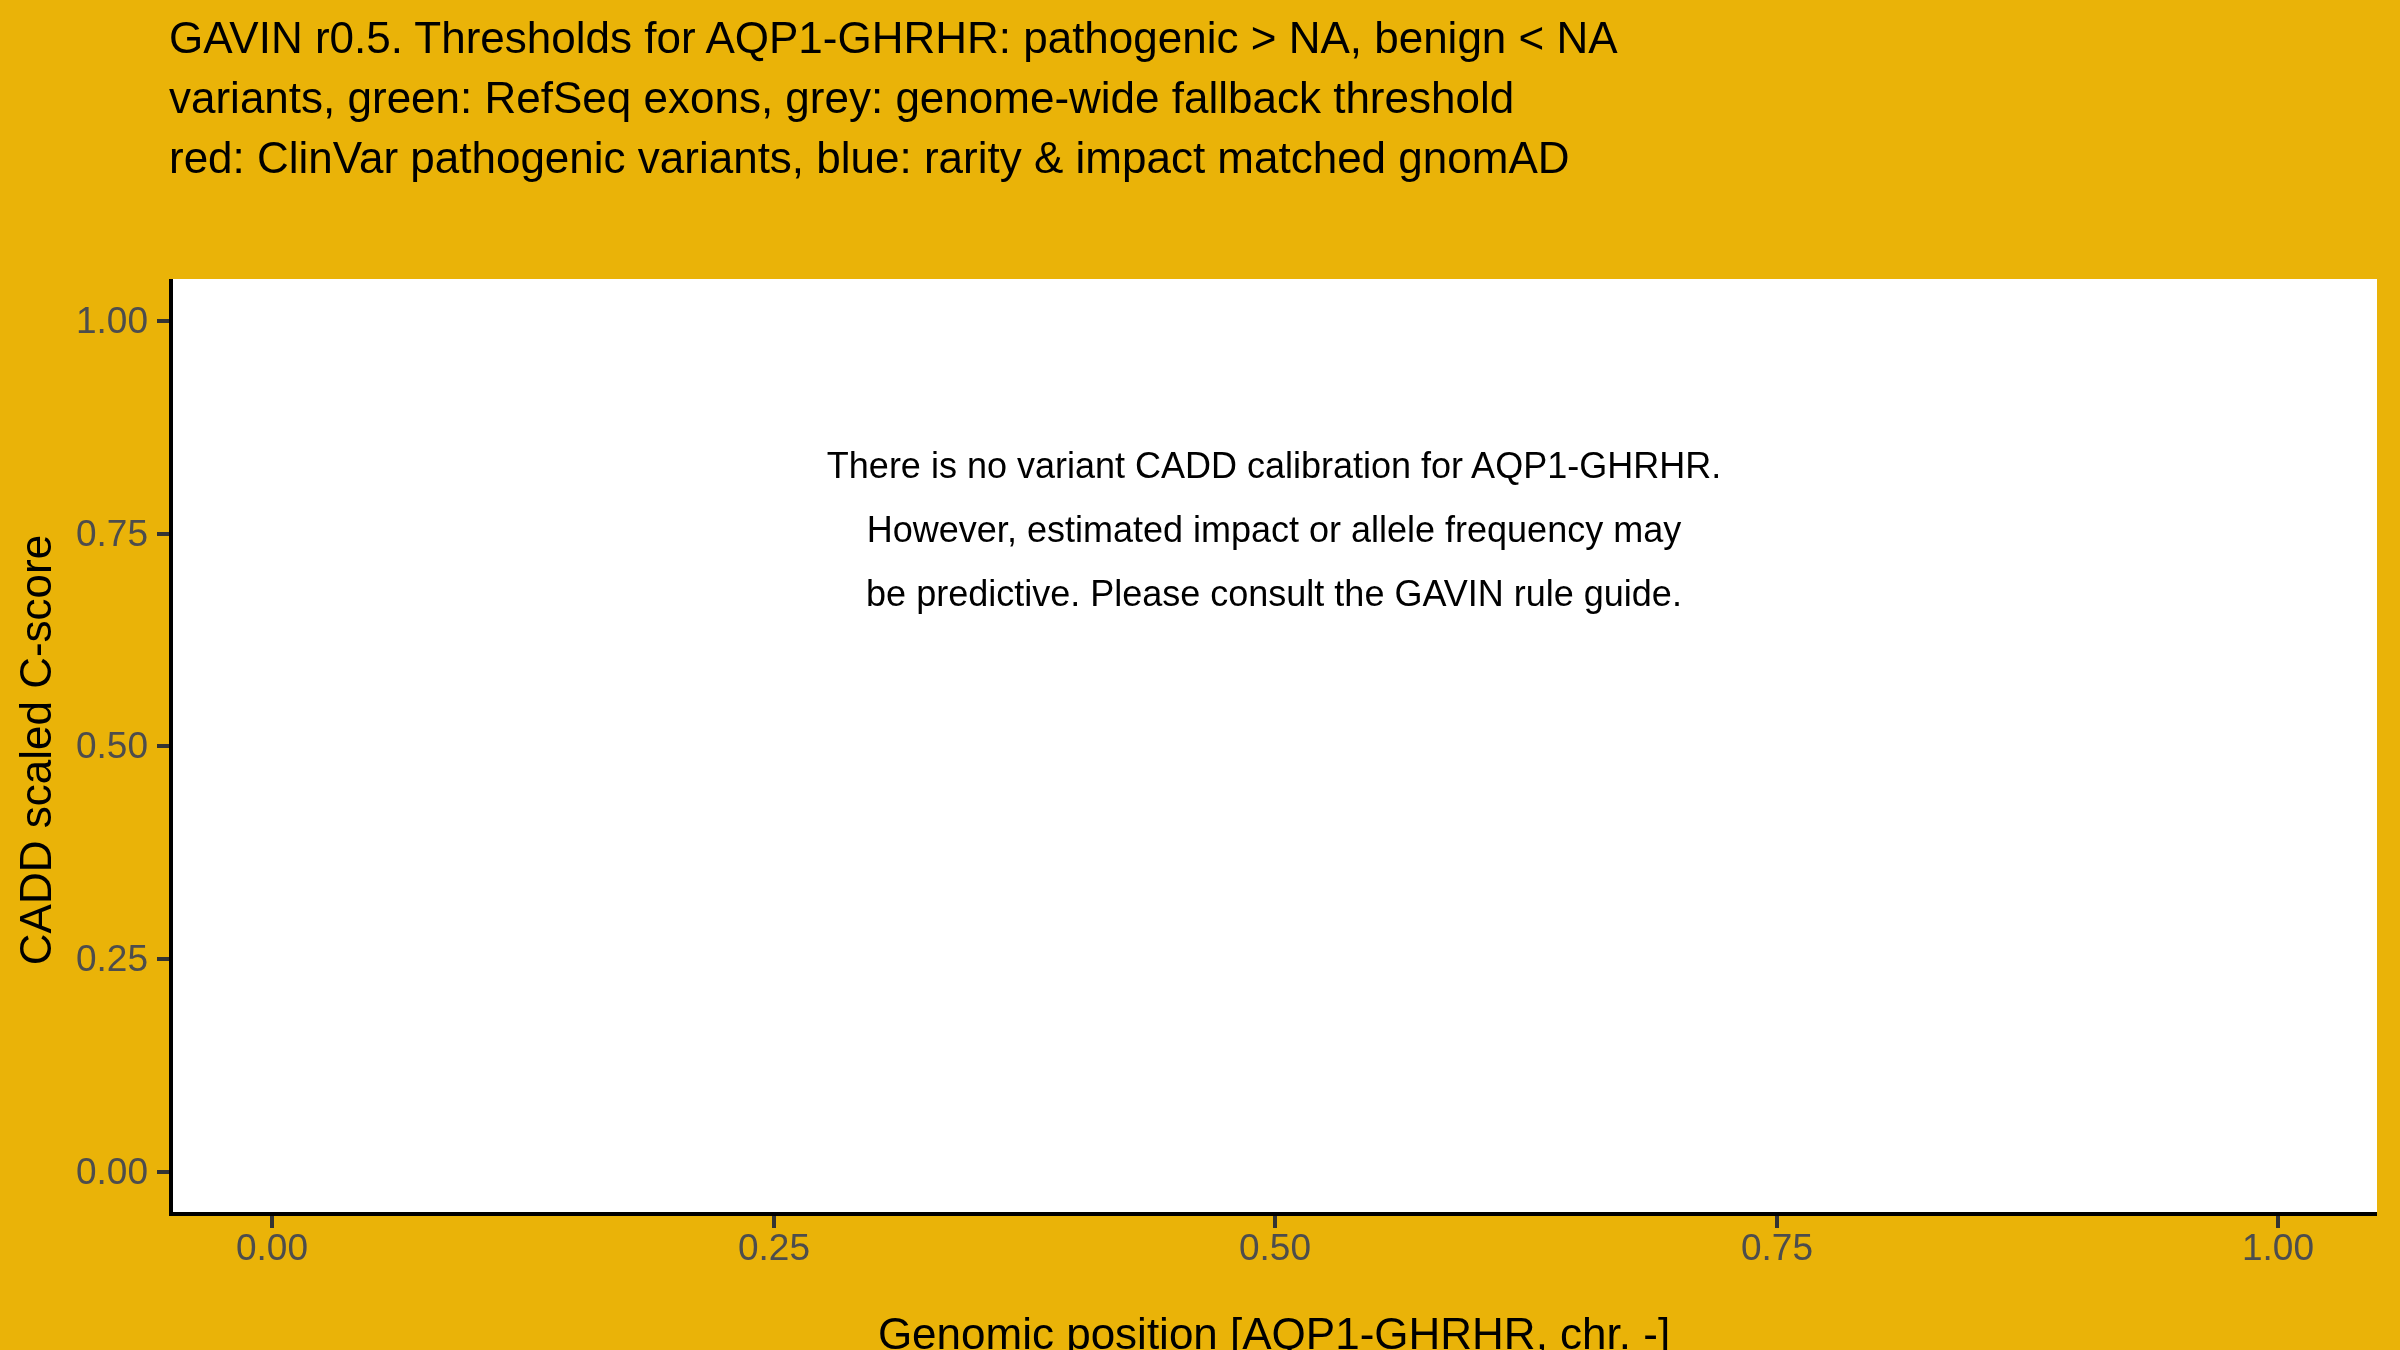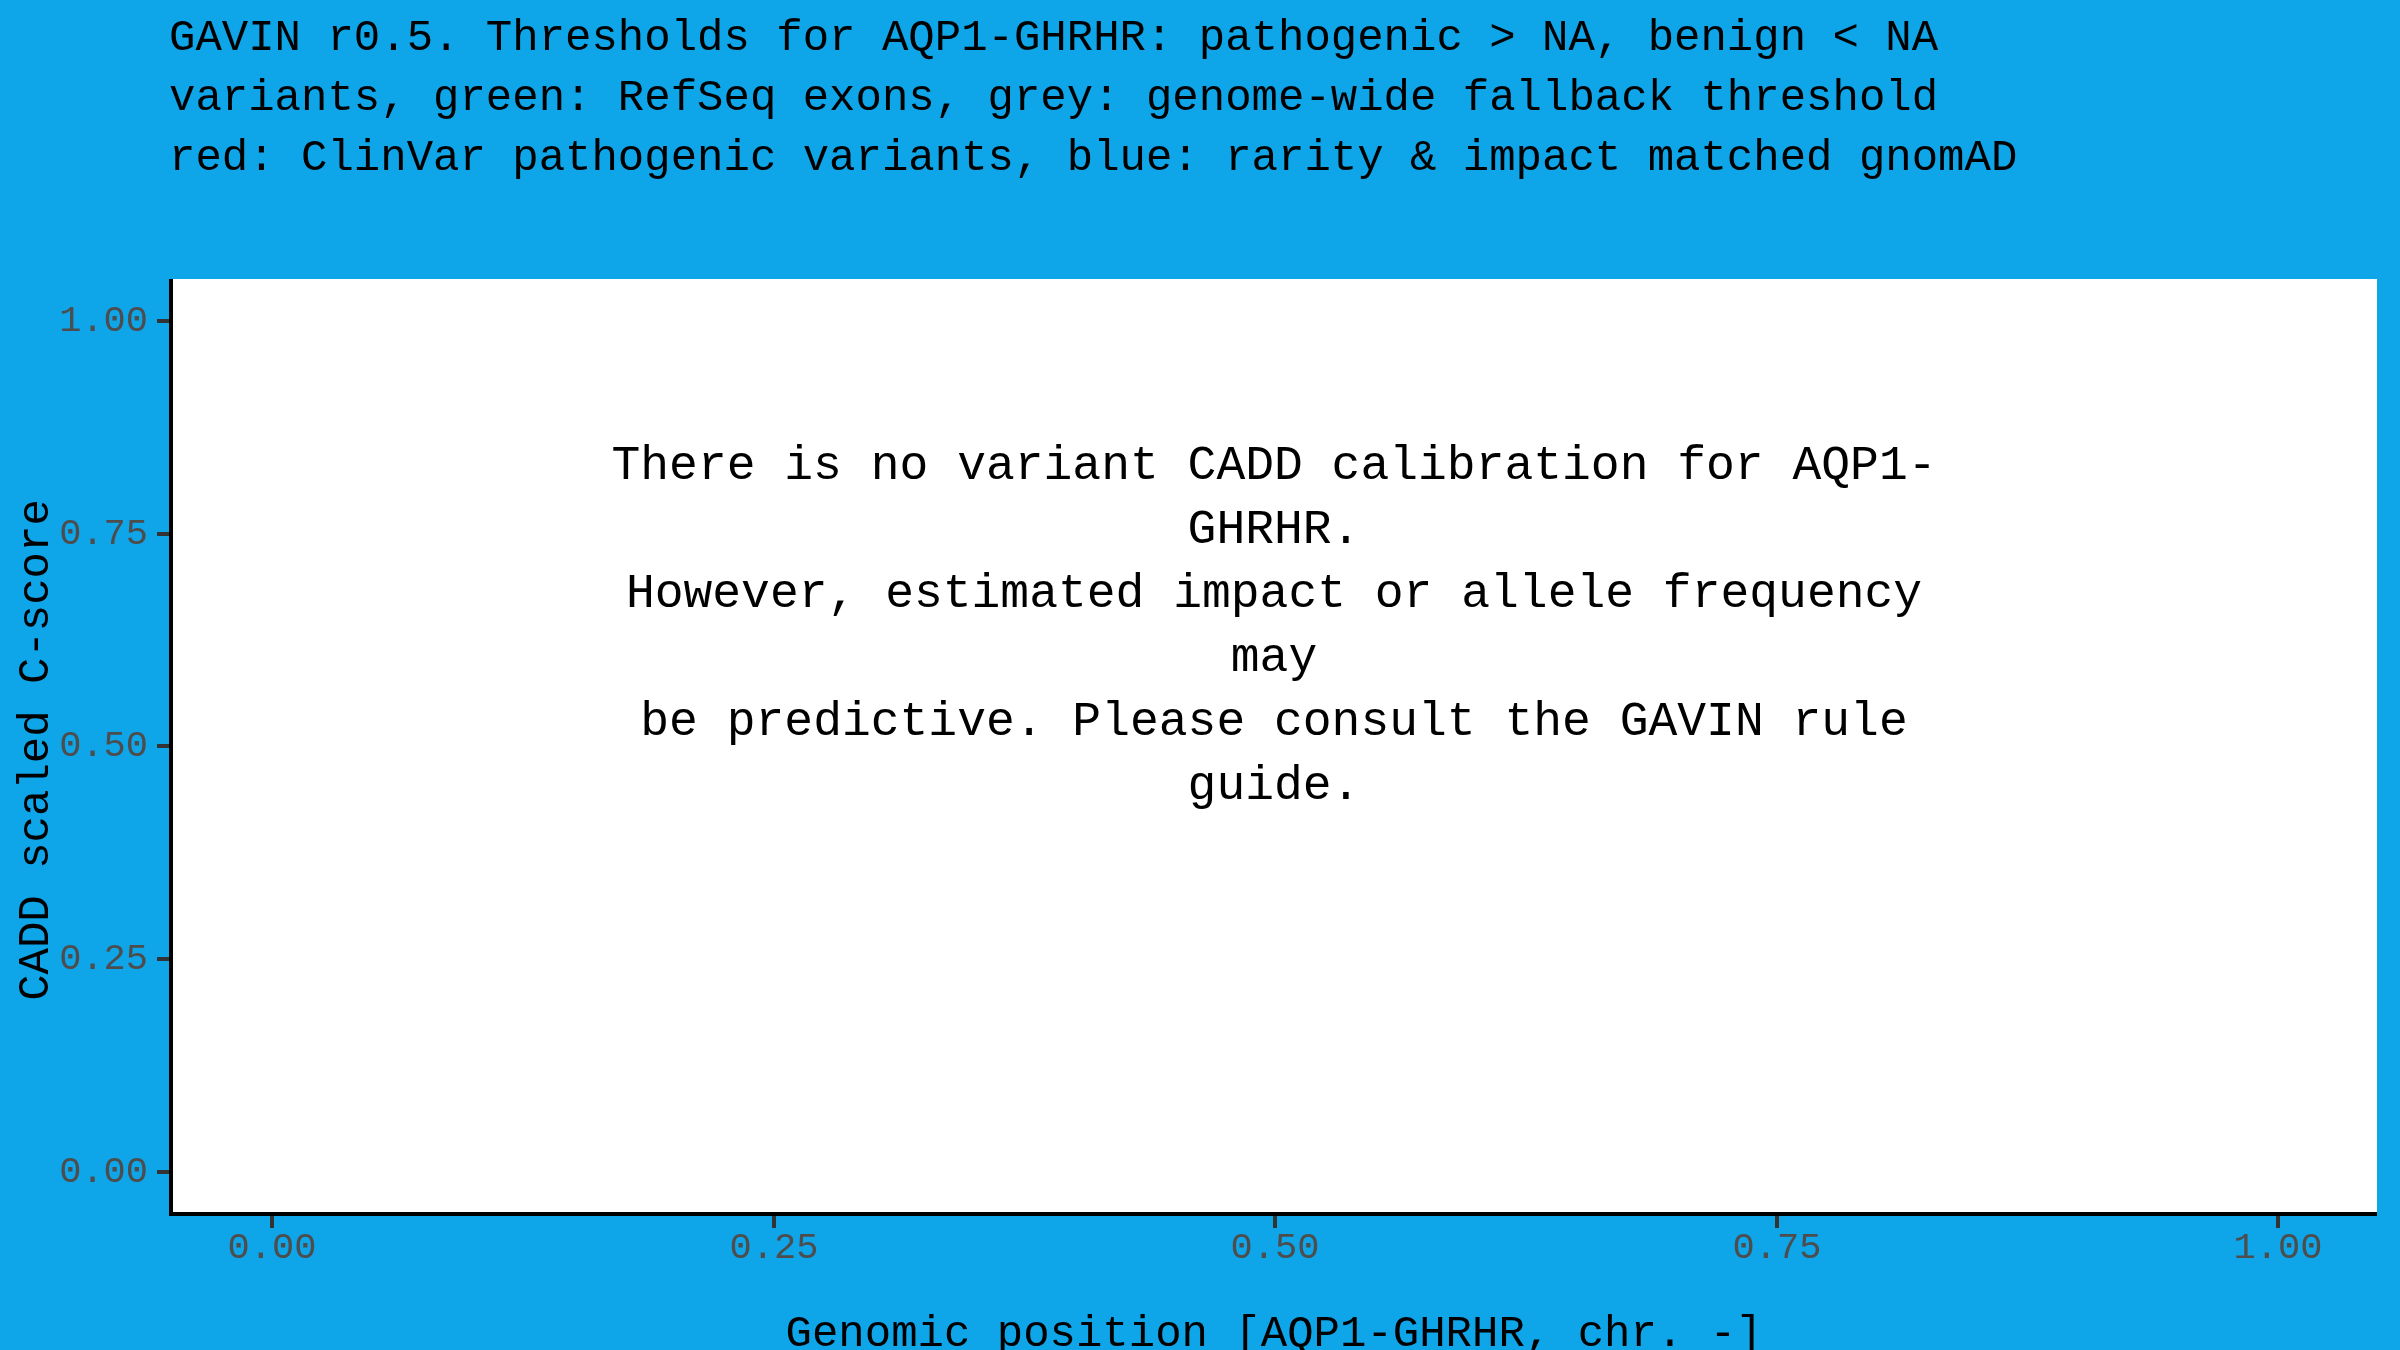--- a/index.html
+++ b/index.html
@@ -1,21 +1,21 @@
 <!DOCTYPE html>
 <html><head>
 <meta charset="utf-8">
 <style>
   html, body { margin: 0; padding: 0; background: #ffffff; }
   .figure {
     position: relative;
     width: 2400px;
     height: 1350px;
-    background: #0ea5e9;
-    font-family: Liberation Mono, monospace;
+    background: #eab308;
+    font-family: Liberation Sans, sans-serif;
     color: #000000;
     overflow: hidden;
   }
   .plot-title {
     position: absolute;
     left: 169px;
     top: 8px;
     font-size: 44px;
     line-height: 60px;
     color: #000000;
@@ -59,21 +59,21 @@
     line-height: 46px;
     text-align: center;
     transform: rotate(-90deg);
   }
   .annotation {
     position: absolute;
     left: 574px;
     top: 434px;
     width: 1400px;
     text-align: center;
-    font-size: 48px;
+    font-size: 36px;
     line-height: 64px;
     color: #000000;
   }
 </style>
 </head>
 <body>
 
 <div class="figure">
 
   <div class="plot-title">

